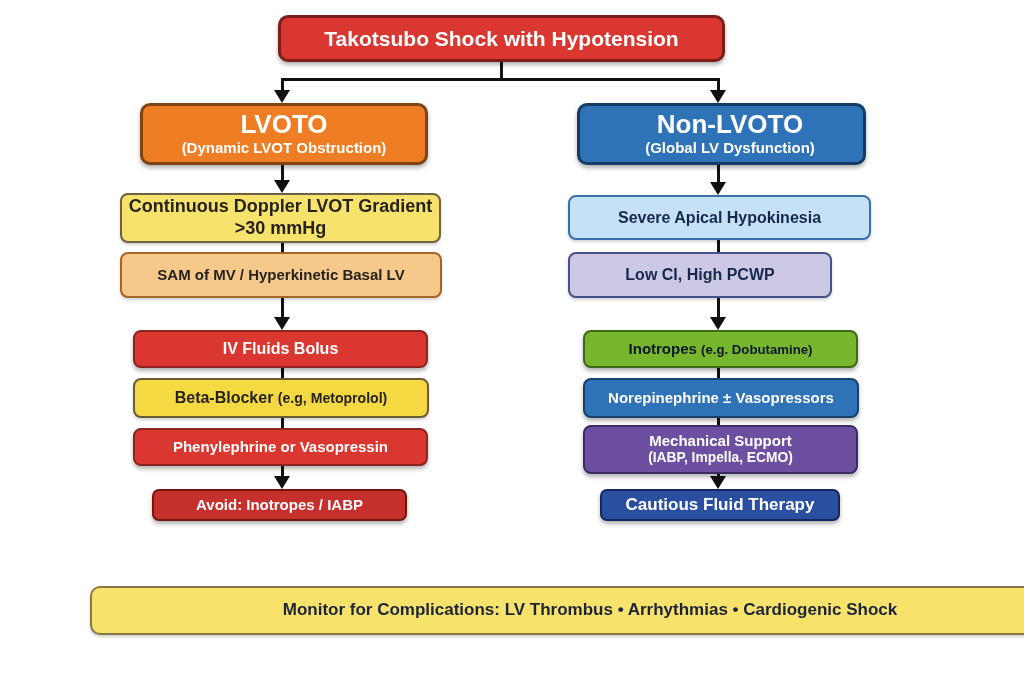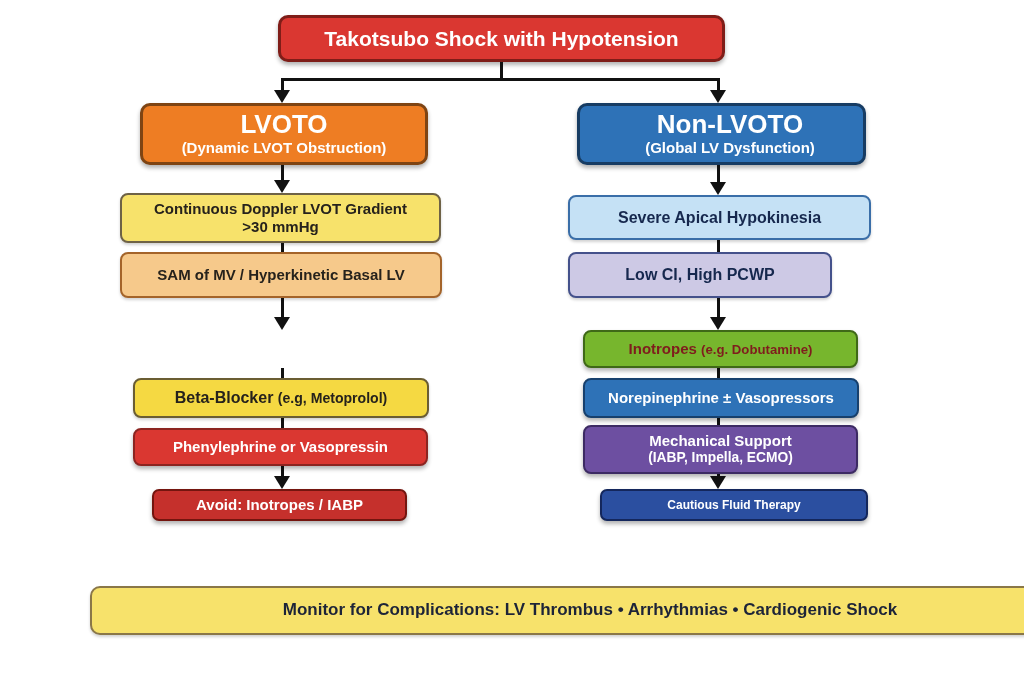--- a/index.html
+++ b/index.html
@@ -27,43 +27,43 @@
   
   .red       { background: #da3731; border: 2px solid #8c2420; color: #ffffff; }
   .dark-red  { background: #c5302c; border: 2px solid #74150f; color: #ffffff; }
   .orange    { background: #ee7d23; border: 3px solid #7e4413; color: #ffffff; align-items: center; }
   .blue-hdr  { background: #2e72b7; border: 3px solid #173c63; color: #ffffff; }
   .yellow    { background: #f7e26b; border: 2px solid #6e6246; color: #26221c; }
   .gold      { background: #f5d942; border: 2px solid #6a5d33; color: #26221c; }
   .lt-orange { background: #f6c98b; border: 2px solid #a4642a; color: #26221c; }
   .lt-blue   { background: #c5e1f5; border: 2px solid #3a6ea8; color: #16284e; }
   .lavender  { background: #cdc9e5; border: 2px solid #44518b; color: #16284e; }
-  .green     { background: #77b62d; border: 2px solid #3f6917; color: #7f1d1d; }
+  .green     { background: #77b62d; border: 2px solid #3f6917; color: #0f172a; }
   .blue      { background: #2e72b7; border: 2px solid #17406d; color: #ffffff; }
   .purple    { background: #6d4fa1; border: 2px solid #3c2a63; color: #ffffff; }
   .dark-blue { background: #2b4fa0; border: 2px solid #14275c; color: #ffffff; }
 
   
   .root-box      { left: 278px; top: 15px;  width: 447px; height: 47px; border-radius: 10px; border: 3px solid #7f1d18; font-size: 21px; }
   .hdr-left      { left: 140px; top: 103px; width: 288px; height: 62px; border-radius: 10px; }
   .hdr-right     { left: 577px; top: 103px; width: 289px; height: 62px; border-radius: 10px; padding-left: 17px; }
   .hdr-title     { font-size: 26px; line-height: 1.05; }
   .hdr-sub       { font-size: 15px; }
-  .doppler-box   { left: 120px; top: 193px; width: 321px; height: 50px; border-radius: 8px; font-size: 15px; }
+  .doppler-box   { left: 120px; top: 193px; width: 321px; height: 50px; border-radius: 8px; font-size: 18px; }
   .sam-box       { left: 120px; top: 252px; width: 322px; height: 46px; border-radius: 8px; font-size: 15px; }
   .iv-box        { left: 133px; top: 330px; width: 295px; height: 38px; border-radius: 8px; font-size: 16px; }
   .beta-box      { left: 133px; top: 378px; width: 296px; height: 40px; border-radius: 8px; font-size: 16px; }
   .phenyl-box    { left: 133px; top: 428px; width: 295px; height: 38px; border-radius: 8px; font-size: 15px; }
   .avoid-box     { left: 152px; top: 489px; width: 255px; height: 32px; border-radius: 7px; font-size: 15px; }
   .apical-box    { left: 568px; top: 195px; width: 303px; height: 45px; border-radius: 8px; font-size: 16px; }
   .lowci-box     { left: 568px; top: 252px; width: 264px; height: 46px; border-radius: 8px; font-size: 16px; }
   .inotrope-box  { left: 583px; top: 330px; width: 275px; height: 38px; border-radius: 8px; font-size: 15px; }
   .norepi-box    { left: 583px; top: 378px; width: 276px; height: 40px; border-radius: 8px; font-size: 15px; }
   .mech-box      { left: 583px; top: 425px; width: 275px; height: 49px; border-radius: 8px; font-size: 15px; }
-  .cautious-box  { left: 600px; top: 489px; width: 268px; height: 32px; border-radius: 7px; font-size: 12px; }
+  .cautious-box  { left: 600px; top: 489px; width: 240px; height: 32px; border-radius: 7px; font-size: 17px; }
   .footer-box    { left: 90px;  top: 586px; width: 1000px; height: 49px; border-radius: 10px; border: 2px solid #8a7748; font-size: 17px; color: #1d2438; }
   .paren  { font-size: 0.88em; }
   .line2  { font-size: 0.92em; }
 
   
   .vline { position: absolute; width: 3px;  background: #111111; }
   .hline { position: absolute; height: 3px; background: #111111; }
   .ahead {
     position: absolute; width: 0; height: 0;
     border-left: 8px solid transparent;
@@ -107,20 +107,23 @@
   <div class="vline" style="left:281px; top:466px; height:12px;"></div>
   <div class="ahead" style="left:274px; top:476px;"></div>
 
   <div class="box yellow shadow-soft doppler-box">
     <span>Continuous Doppler LVOT Gradient</span>
     <span>&gt;30 mmHg</span>
   </div>
   <div class="box lt-orange shadow-soft sam-box">
     <span>SAM of MV / Hyperkinetic Basal LV</span>
   </div>
+  <div class="box red shadow-strong iv-box">
+    <span>IV Fluids Bolus</span>
+  </div>
   <div class="box gold shadow-soft beta-box">
     <span><span>Beta-Blocker</span> <span class="paren">(e.g, Metoprolol)</span></span>
   </div>
   <div class="box red shadow-strong phenyl-box">
     <span>Phenylephrine or Vasopressin</span>
   </div>
   <div class="box dark-red shadow-strong avoid-box">
     <span>Avoid: Inotropes / IABP</span>
   </div>
 

